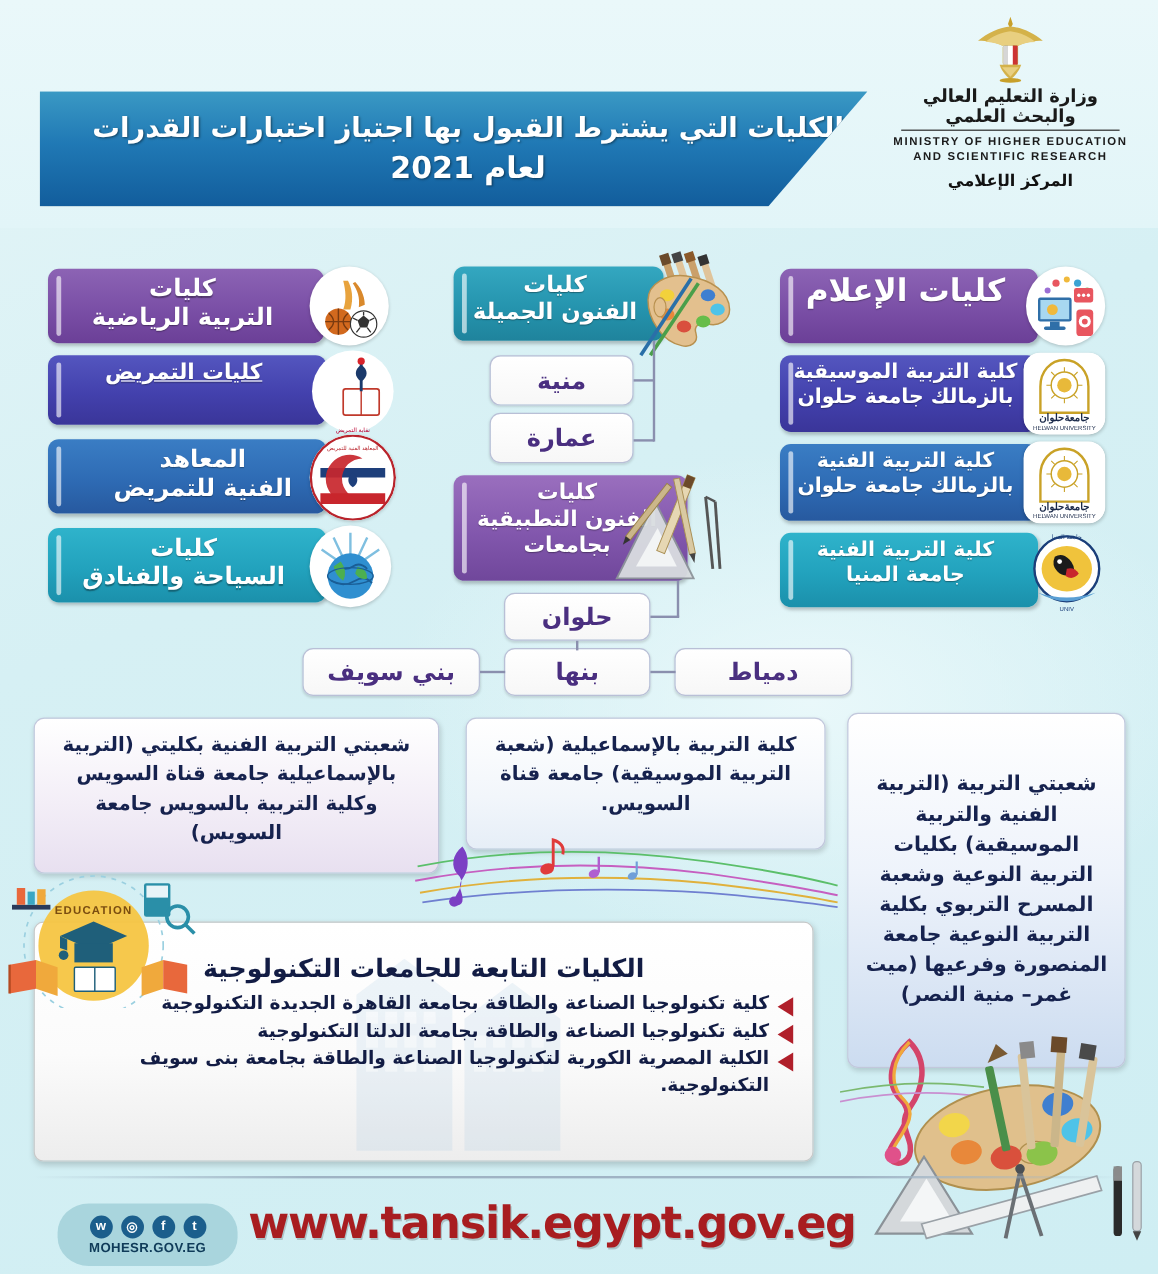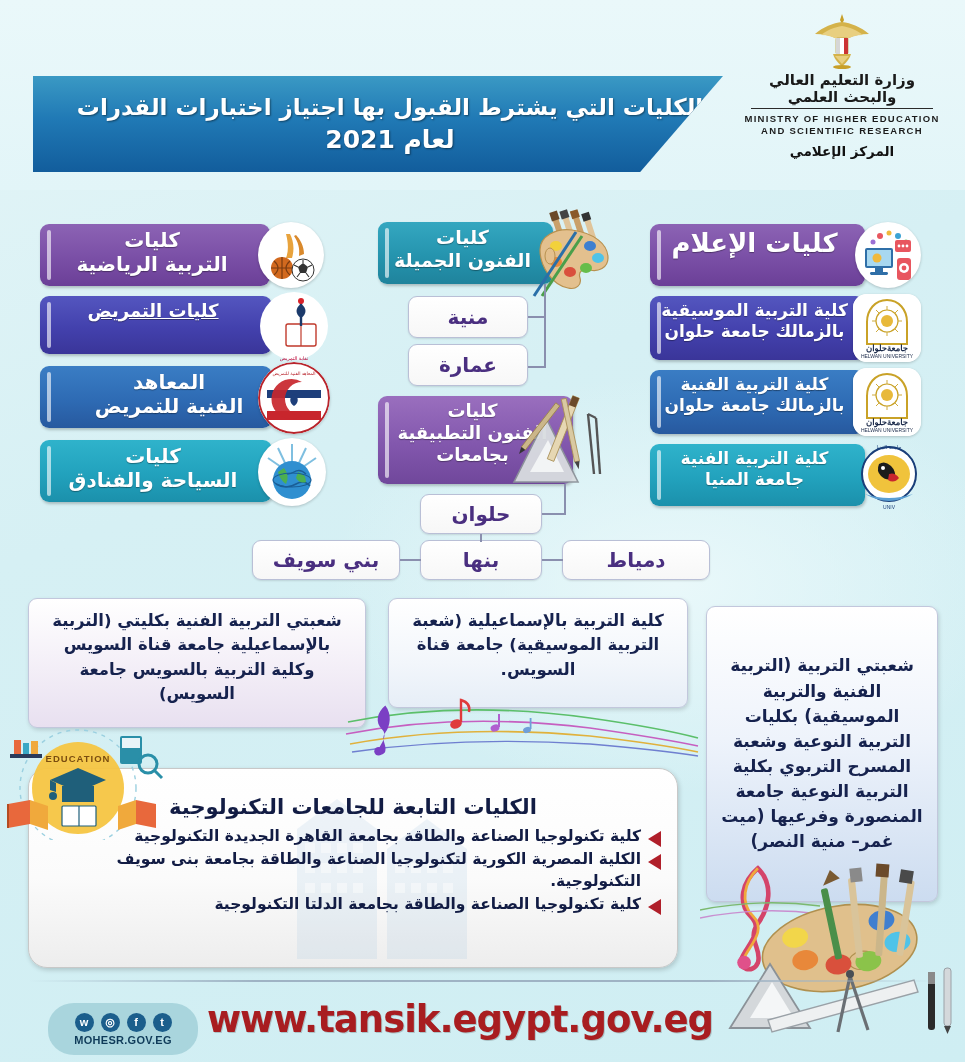--- a/index.html
+++ b/index.html
@@ -156,29 +156,29 @@
     border: 1.2px solid #c2c7dc;
     box-shadow: 1px 2px 4px rgba(0,0,0,0.15);
     padding: 10px 12px;
     color: #16224e;
     font-weight: bold;
     text-align: center;
     line-height: 1.48;
   }
   .panel.lilac { background: linear-gradient(180deg, #ffffff 0%, #f3eef7 55%, #e8e0f0 100%); }
   .panel.ice   { background: linear-gradient(180deg, #ffffff 0%, #f2f6fb 60%, #e6eef7 100%); }
-  .panel.blue2 { background: linear-gradient(180deg, #ffffff 0%, #eef3fb 45%, #ccdcf0 100%); margin-top: 12px; }
+  .panel.blue2 { background: linear-gradient(180deg, #ffffff 0%, #eef3fb 45%, #ccdcf0 100%); }
 
   .tech-panel {
     position: absolute;
     left: 28px; top: 768px;
     width: 650px; height: 200px;
     background: linear-gradient(180deg, #ffffff 0%, #fbfbfb 55%, #ededed 100%);
     border: 1.2px solid #c8c8c8;
-    border-radius: 19px;
+    border-radius: 8px;
     box-shadow: 1px 2px 5px rgba(0,0,0,0.18);
     overflow: hidden;
   }
   .tech-title {
     text-align: center;
     font-size: 21px;
     font-weight: bold;
     color: #121c44;
     margin-top: 26px;
     margin-bottom: 6px;
@@ -592,25 +592,25 @@
       </svg>
     </div>
     <div class="tech-title">الكليات التابعة للجامعات التكنولوجية</div>
     <div class="tech-list">
       <div class="tech-item">
         <span class="arrow-bullet"></span>
         <span class="txt">كلية تكنولوجيا الصناعة والطاقة بجامعة القاهرة الجديدة التكنولوجية</span>
       </div>
       <div class="tech-item">
         <span class="arrow-bullet"></span>
-        <span class="txt">الكلية المصرية الكورية لتكنولوجيا الصناعة والطاقة بجامعة بنى سويف التكنولوجية.</span>
+        <span class="txt">كلية تكنولوجيا الصناعة والطاقة بجامعة الدلتا التكنولوجية</span>
       </div>
       <div class="tech-item">
         <span class="arrow-bullet"></span>
-        <span class="txt">كلية تكنولوجيا الصناعة والطاقة بجامعة الدلتا التكنولوجية</span>
+        <span class="txt">الكلية المصرية الكورية لتكنولوجيا الصناعة والطاقة بجامعة بنى سويف التكنولوجية.</span>
       </div>
     </div>
   </div>
 
   <div class="deco" style="left:0px; top:722px; width:175px; height:118px;">
     <svg viewBox="0 0 175 118" width="175" height="118">
       <circle cx="78" cy="66" r="46" fill="#f5c542" opacity="0.95"></circle>
       <circle cx="78" cy="66" r="58" fill="none" stroke="#9bd0e0" stroke-width="1.4" stroke-dasharray="4 5"></circle>
       <path d="M50 58 L78 46 L106 58 L78 70 Z" fill="#1f5f7a"></path>
       <rect x="62" y="64" width="32" height="16" fill="#1f5f7a"></rect>

